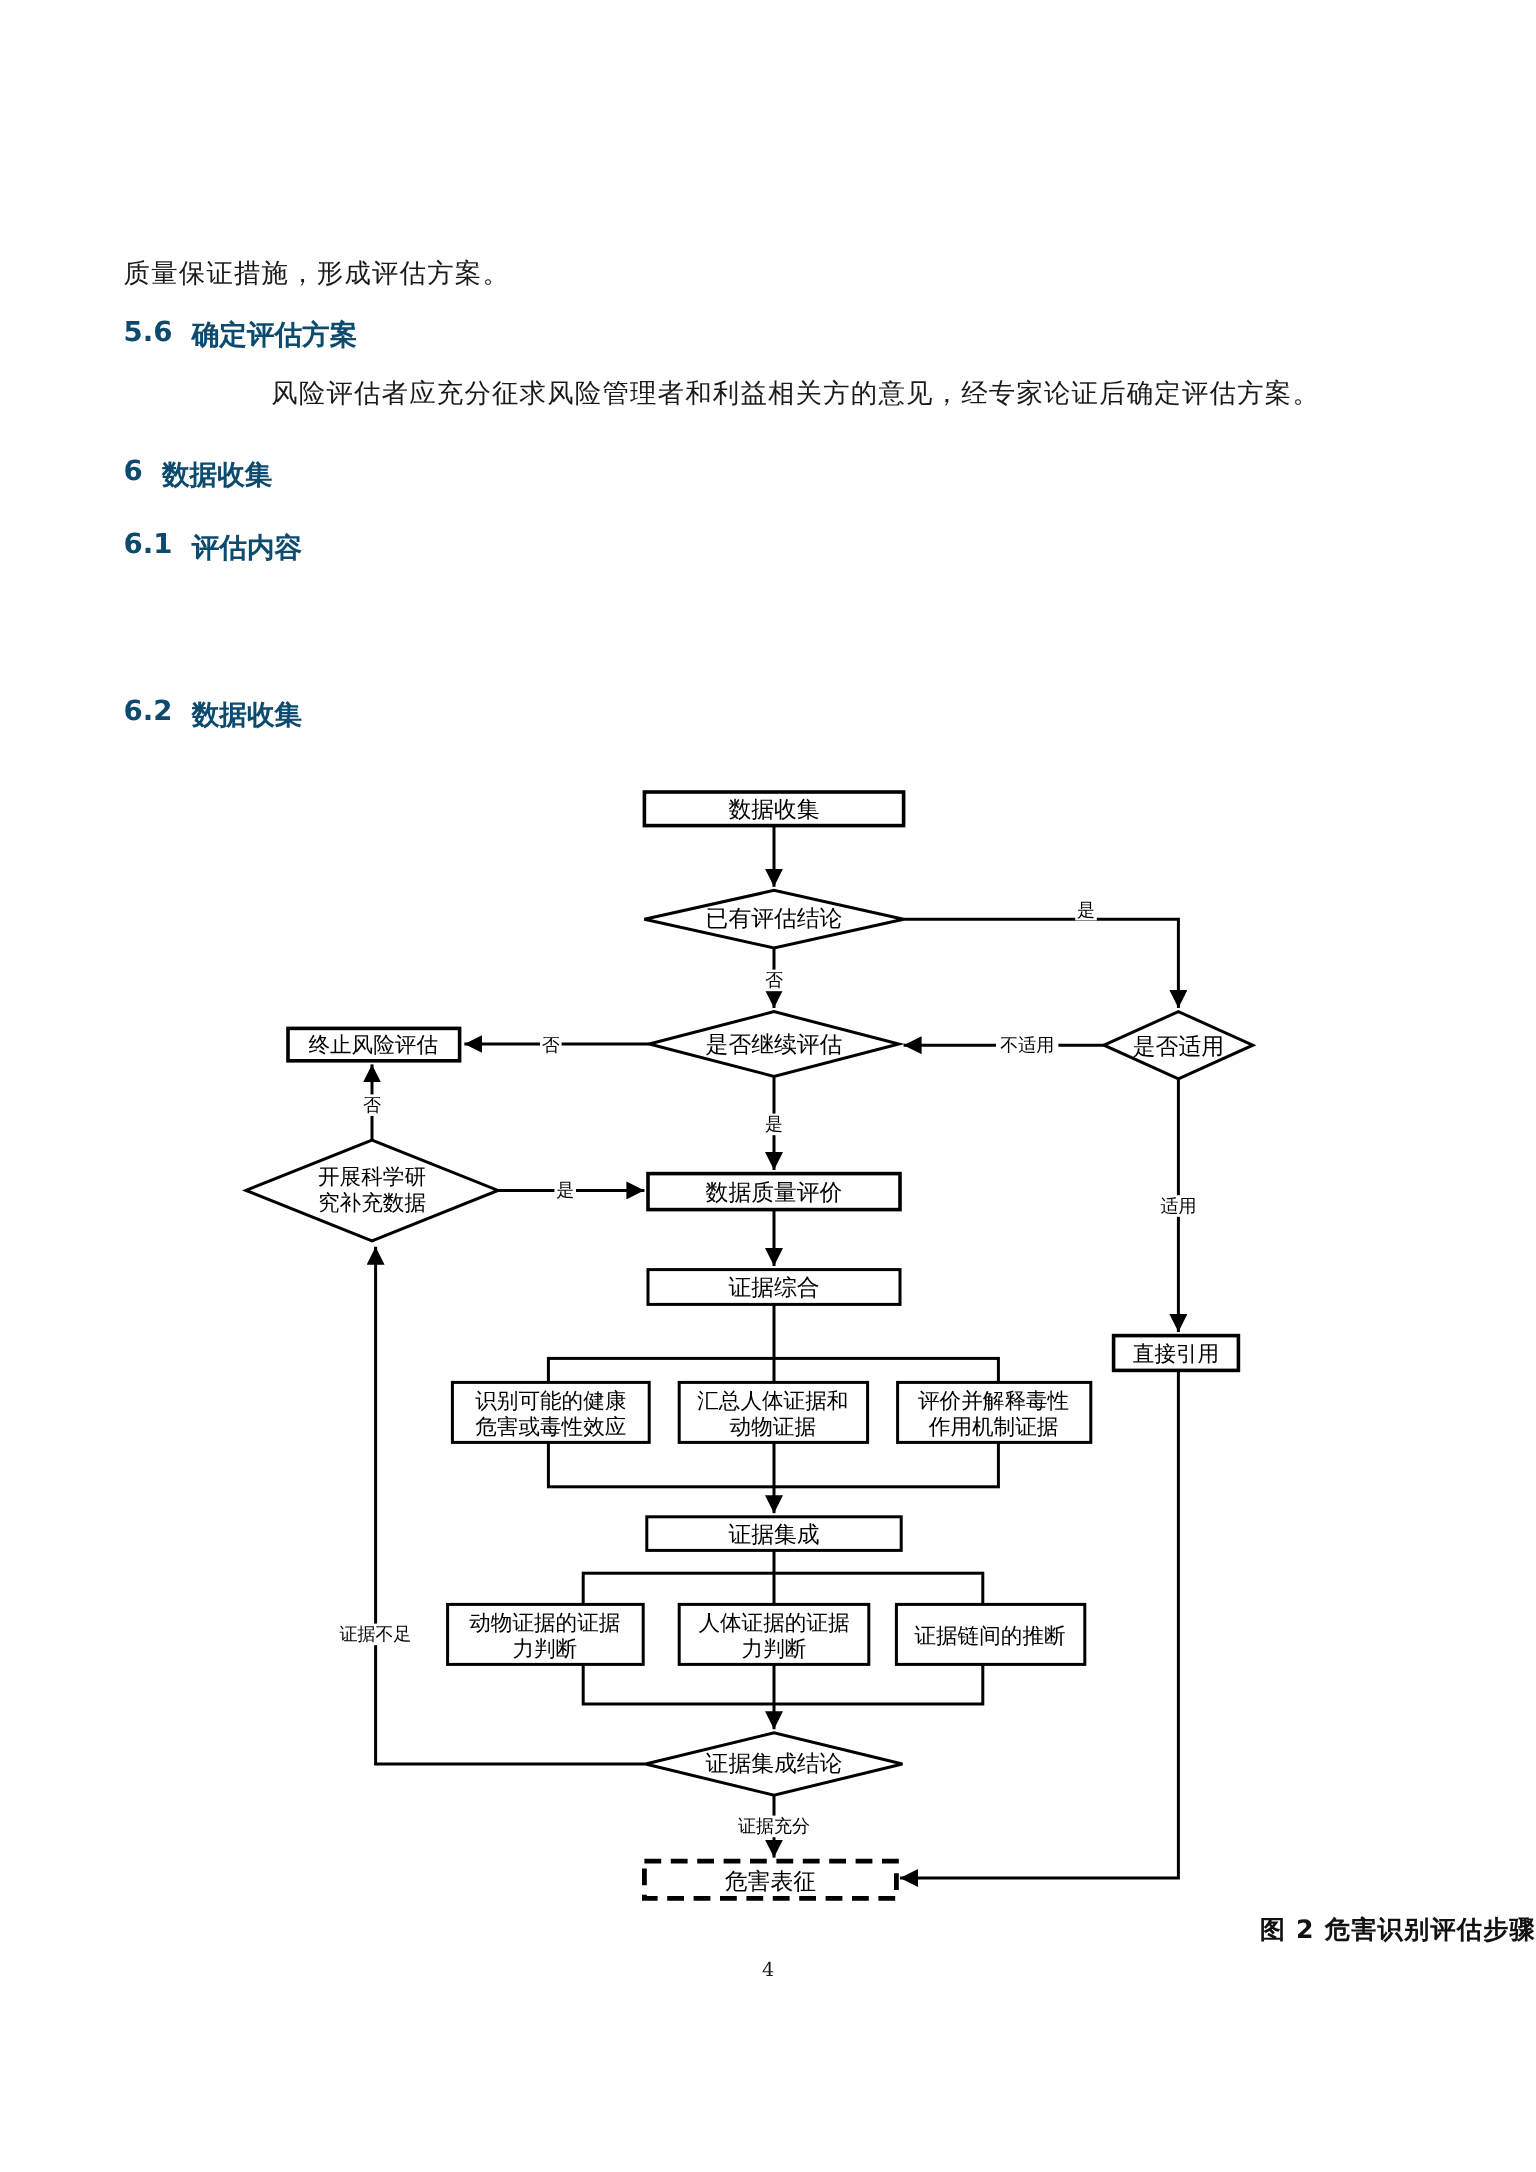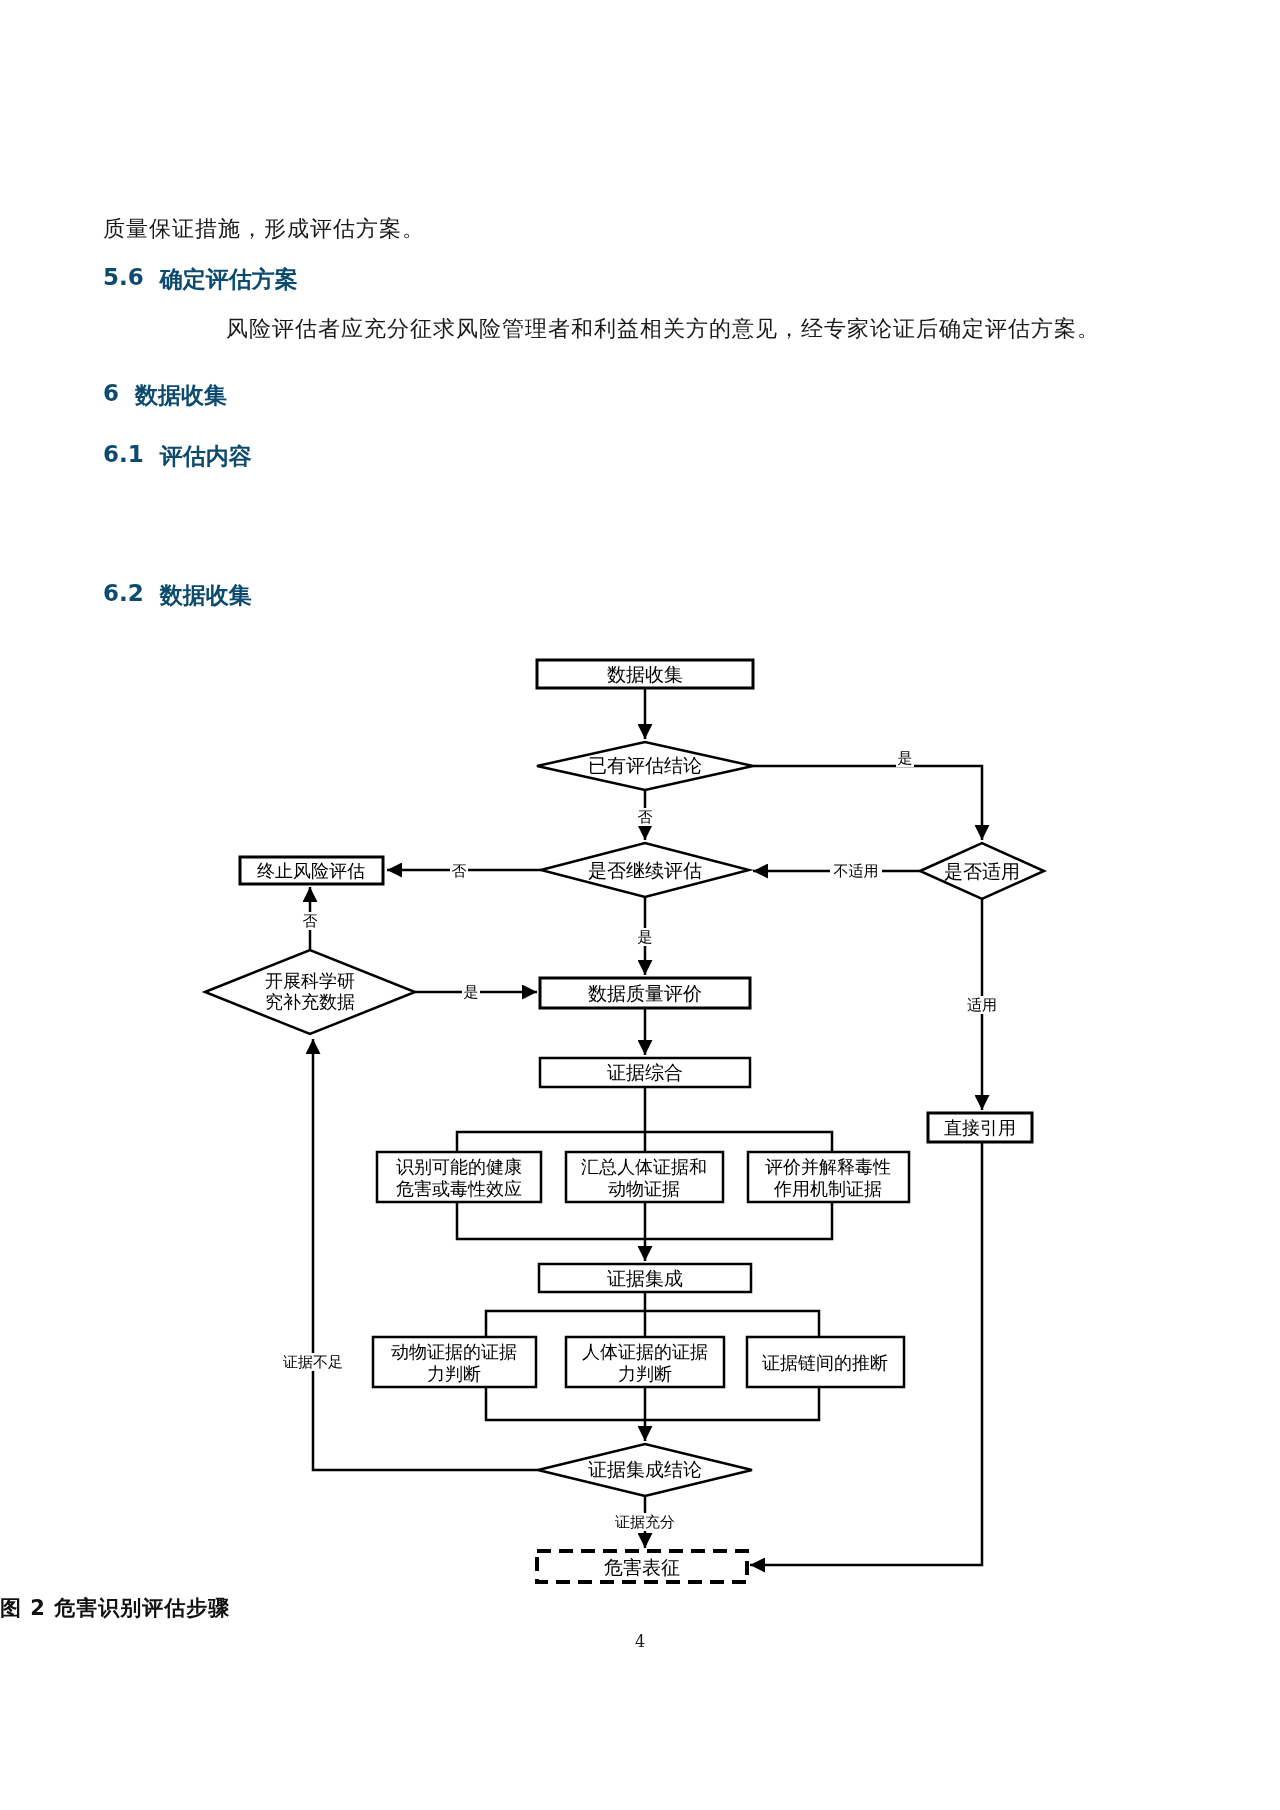--- a/index.html
+++ b/index.html
@@ -47,21 +47,21 @@
   .fc-frame   { fill: none;    stroke: #000000; }
   .fc-line    { fill: none;    stroke: #000000; stroke-width: 2.5; }
   .fc-text    { font: 19px "DejaVu Sans", sans-serif; fill: #000; text-anchor: middle; }
   .fc-text-sm { font: 18px "DejaVu Sans", sans-serif; fill: #000; text-anchor: middle; }
   .fc-label   { font: 15px "DejaVu Sans", sans-serif; fill: #000; text-anchor: middle; }
   .fc-bg      { fill: #ffffff; }
   .caption {
     position: absolute;
     left: 0; top: 1594px;
     width: 1280px;
-    text-align: left;
+    text-align: right;
     font-family: "DejaVu Sans", sans-serif;
     font-weight: bold;
     font-size: 21px;
     color: #111;
     letter-spacing: 1px;
   }
   .page-number {
     position: absolute;
     left: 0; top: 1632px;
     width: 1280px;

